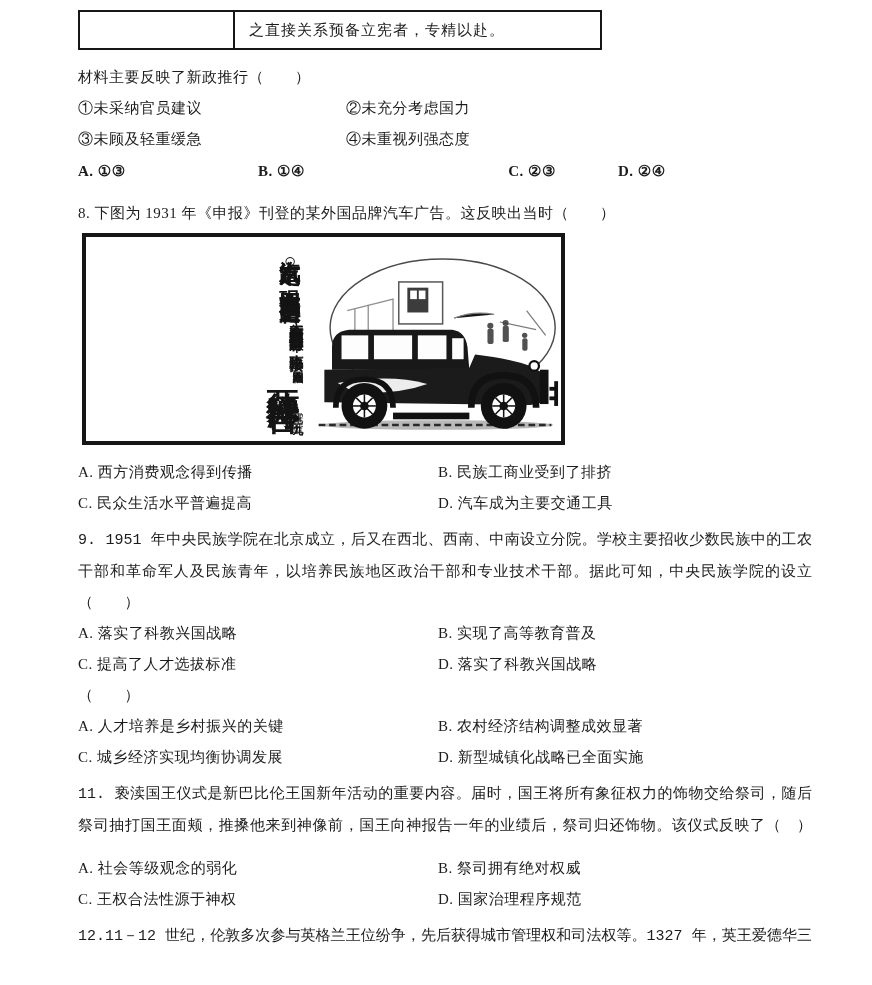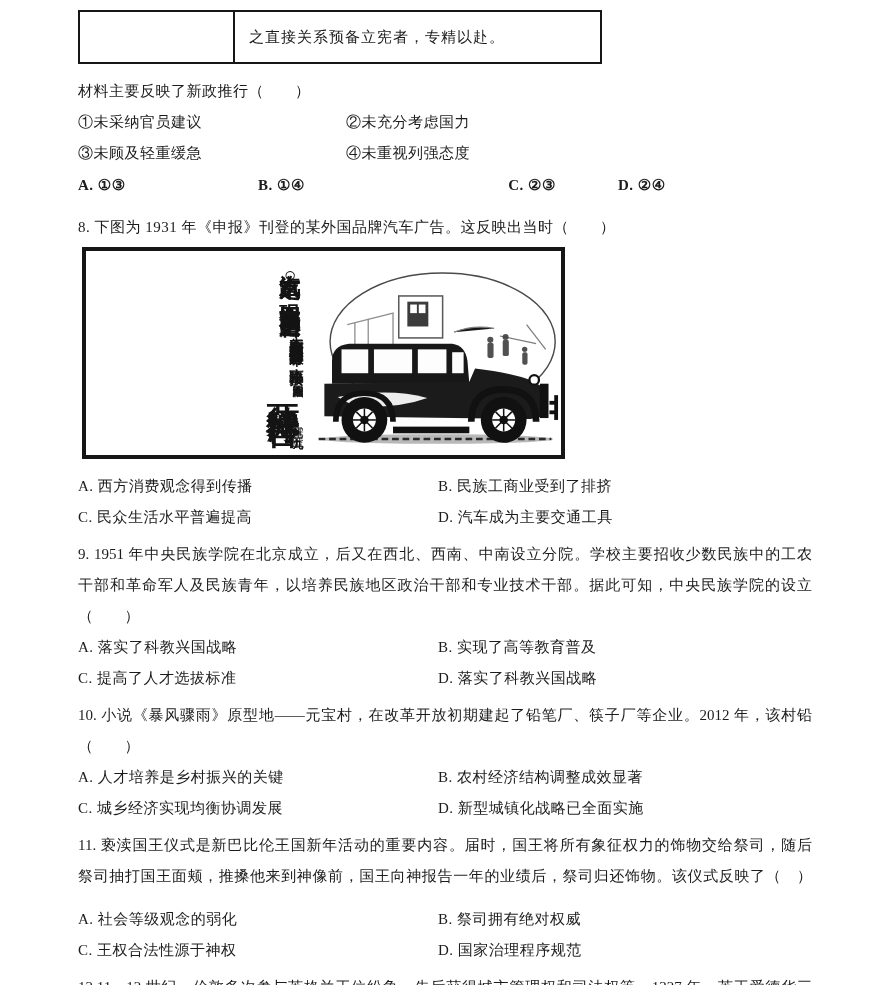--- a/index.html
+++ b/index.html
@@ -8,28 +8,28 @@
     width:872px;height:985px;
     box-sizing:border-box;
     padding:10px 60px 0 78px;
     background:#fff;
     color:#1c1c1c;
     font-family:"Liberation Serif","DejaVu Serif",serif;
     font-size:15px;
     overflow:hidden;
   }
   
-  .tbl{display:flex;width:524px;height:54px;border:2px solid #161616;box-sizing:border-box;margin-bottom:12px;}
+  .tbl{display:flex;width:524px;height:40px;border:2px solid #161616;box-sizing:border-box;margin-bottom:12px;}
   .tbl-left{width:155px;border-right:2px solid #161616;box-sizing:border-box;}
   .tbl-right{flex:1;display:flex;align-items:center;padding-left:14px;letter-spacing:1px;}
   
   .line{height:31px;display:flex;align-items:center;letter-spacing:0.5px;}
   .just{display:block;line-height:31px;text-align:justify;text-align-last:justify;text-justify:inter-character;letter-spacing:0;}
   .mt4{margin-top:12px;}
-  .mt6{margin-top:6px;}
+  .mt6{margin-top:6px;font-family:Liberation Mono, monospace;}
   
   .two .c1{display:inline-block;width:268px;}
   
   .abcd span{display:inline-block;font-weight:bold;}
   .abcd .o1{width:180px;}
   .abcd .o2{width:188px;}
   .abcd .o3{width:172px;text-align:center;}
   
   .opts .c1{display:inline-block;width:360px;}
   
@@ -183,21 +183,20 @@
   <div class="line">（　　）</div>
   <div class="line opts">
     <span class="c1">A. 落实了科教兴国战略</span>
     <span>B. 实现了高等教育普及</span>
   </div>
   <div class="line opts">
     <span class="c1">C. 提高了人才选拔标准</span>
     <span>D. 落实了科教兴国战略</span>
   </div>
 
-  <div class="just mt6">10. 小说《暴风骤雨》原型地——元宝村，在改革开放初期建起了铅笔厂、筷子厂等企业。2012 年，该村铅</div>
   <div class="line">（　　）</div>
   <div class="line opts">
     <span class="c1">A. 人才培养是乡村振兴的关键</span>
     <span>B. 农村经济结构调整成效显著</span>
   </div>
   <div class="line opts">
     <span class="c1">C. 城乡经济实现均衡协调发展</span>
     <span>D. 新型城镇化战略已全面实施</span>
   </div>
 

